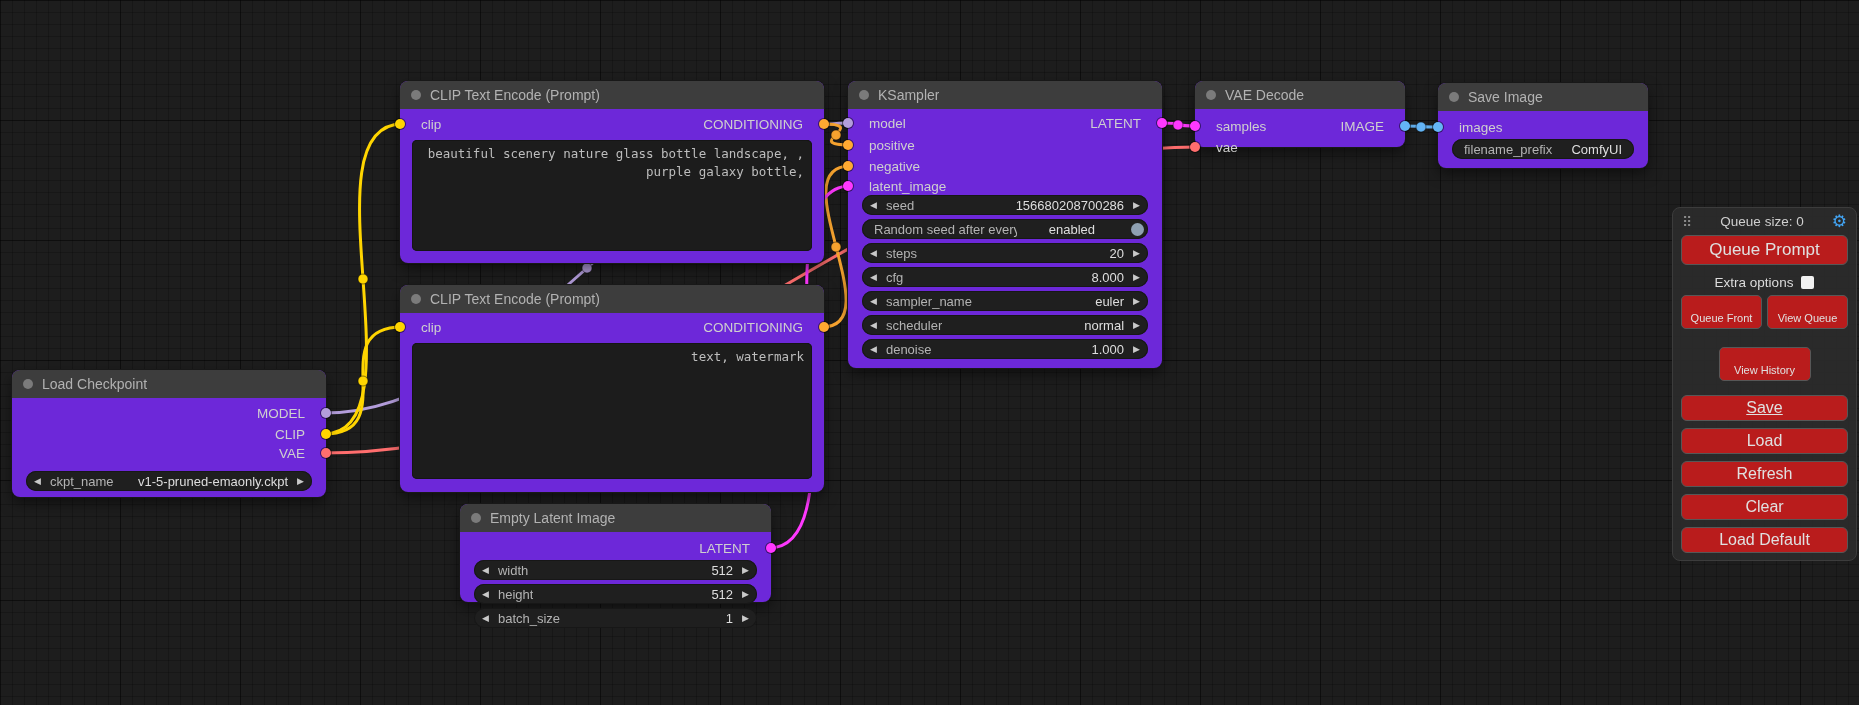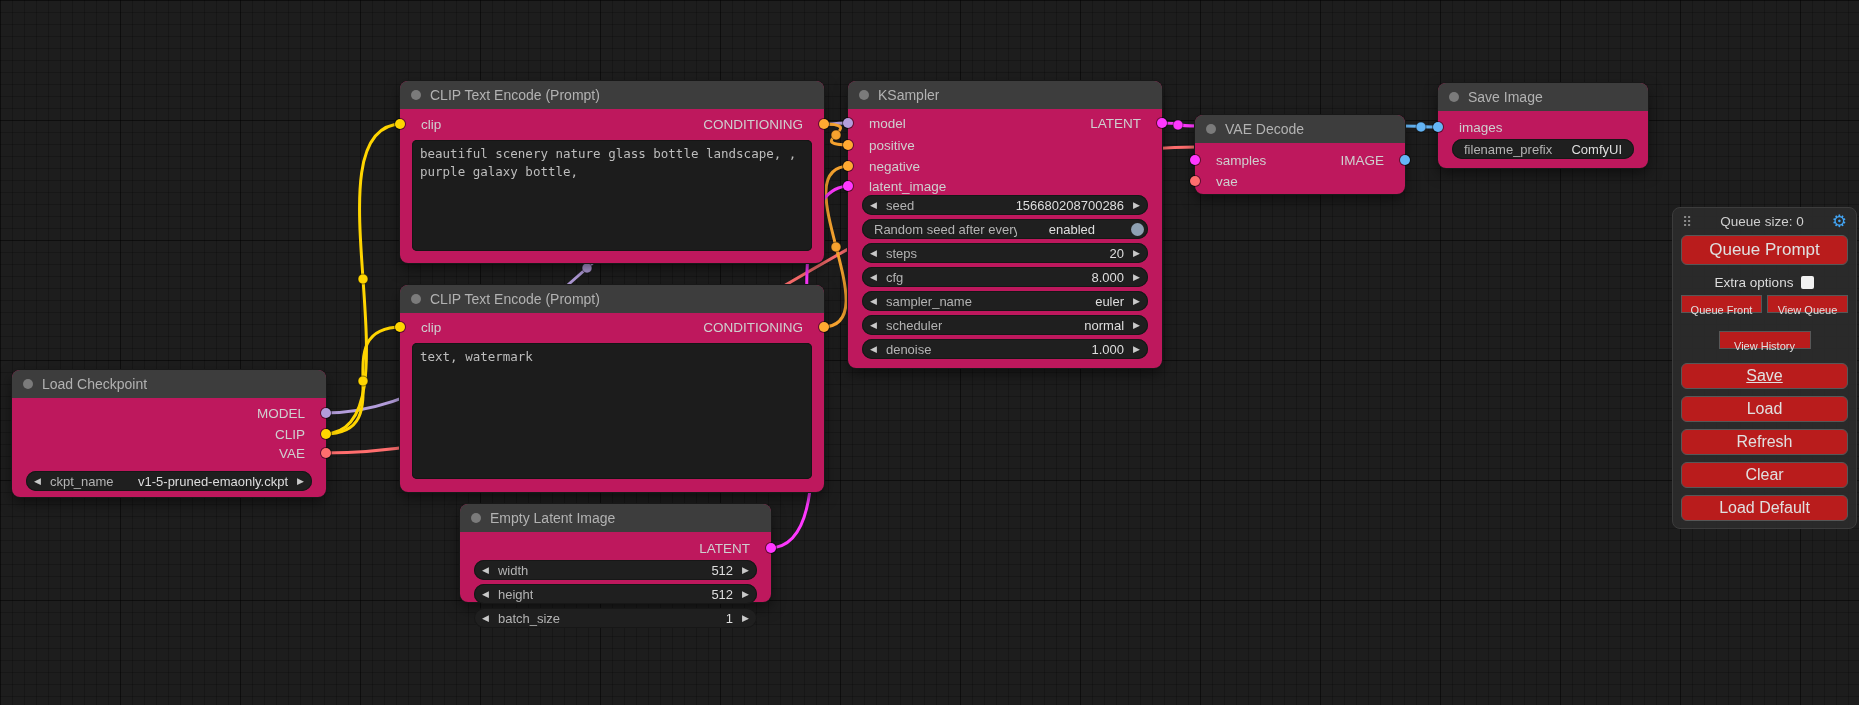--- a/index.html
+++ b/index.html
@@ -12,22 +12,23 @@
       linear-gradient(90deg,rgba(0,0,0,0.22) 1px,transparent 1px),
       linear-gradient(rgba(0,0,0,0.38) 1px,transparent 1px),
       linear-gradient(90deg,rgba(0,0,0,0.38) 1px,transparent 1px);
     background-size:12px 12px,12px 12px,120px 120px,120px 120px;
   }
   #wires{position:absolute;left:0;top:0;z-index:1;}
   #wires path{fill:none;stroke-width:3;stroke-linecap:round;}
   #wires circle{stroke:rgba(0,0,0,.45);stroke-width:1;}
 
   .node{
-    position:absolute;z-index:2;background:#be185d;border-radius:8px;
+    position:absolute;z-index:2;background:#6d28d9;border-radius:8px;
     box-shadow:0 0 0 1px #181818,0 6px 14px rgba(0,0,0,.5);
+    text-align:right;
   }
   .node-title{
     height:28px;background:#3d3d3d;border-radius:8px 8px 0 0;
     display:flex;align-items:center;gap:9px;padding:0 11px;
   }
   .collapse-dot{width:10px;height:10px;border-radius:50%;background:#7b7b7b;flex:0 0 auto;}
   .title-text{color:#b2b2b2;font-size:14px;white-space:nowrap;overflow:hidden;}
 
   .port{position:absolute;height:20px;display:flex;align-items:center;gap:16px;font-size:13.5px;color:#cfcfcf;}
   .port.in{left:-5px;}
@@ -63,21 +64,21 @@
   .drag-handle{color:#8a8a8a;font-size:14px;cursor:grab;line-height:1;}
   .queue-size{flex:1;text-align:center;color:#cfcfcf;font-size:13.5px;}
   .gear-icon{color:#42a5f5;font-size:17px;line-height:1;cursor:pointer;}
   .qp-btn{
     display:block;background:#b91c1c;border:1px solid #575757;border-radius:6px;
     color:#e0e0e0;font-family:inherit;cursor:pointer;
   }
   .qp-btn.big{width:calc(100% - 16px);margin:3px 8px 0;height:30px;font-size:17px;}
   .qp-btn.med{width:calc(100% - 16px);margin:7px 8px 0;height:26px;font-size:16px;}
   .qp-btn.med.first{margin-top:14px;text-decoration:underline;}
-  .qp-btn.small{height:17px;font-size:11px;border-radius:0;padding:8px 4px;}
+  .qp-btn.small{height:17px;font-size:11px;border-radius:5px;padding:16px 4px;}
   .extra-row{display:flex;align-items:center;justify-content:center;gap:8px;margin-top:8px;color:#dcdcdc;font-size:13.5px;height:18px;}
   .checkbox{width:13px;height:13px;background:#f2f2f2;border-radius:2px;cursor:pointer;}
   .small-row{display:flex;gap:5px;margin:4px 8px 0;}
   .small-row .qp-btn.small{flex:1;}
   .center-row{display:flex;justify-content:center;margin-top:18px;}
   .center-row .qp-btn.small{width:92px;}
 </style>
 </head>
 <body>
 
@@ -251,21 +252,21 @@
       <span class="arrow">▶</span>
     </div>
     <div class="widget" style="top:258px;">
       <span class="arrow">◀</span>
       <span class="w-label">denoise</span>
       <span class="w-value">1.000</span>
       <span class="arrow">▶</span>
     </div>
   </div>
 
-  <div class="node" style="left:1195px;top:81px;width:210px;height:79px;margin-top:34px;">
+  <div class="node" style="left:1195px;top:81px;width:210px;height:66px;">
     <div class="node-title">
       <span class="collapse-dot"></span>
       <span class="title-text">VAE Decode</span>
     </div>
     <div class="port in" style="top:35px;">
       <span class="port-dot" style="background: rgb(255, 56, 255);"></span>
       <span class="port-label">samples</span>
     </div>
     <div class="port in" style="top:56px;">
       <span class="port-dot" style="background: rgb(255, 110, 110);"></span>

